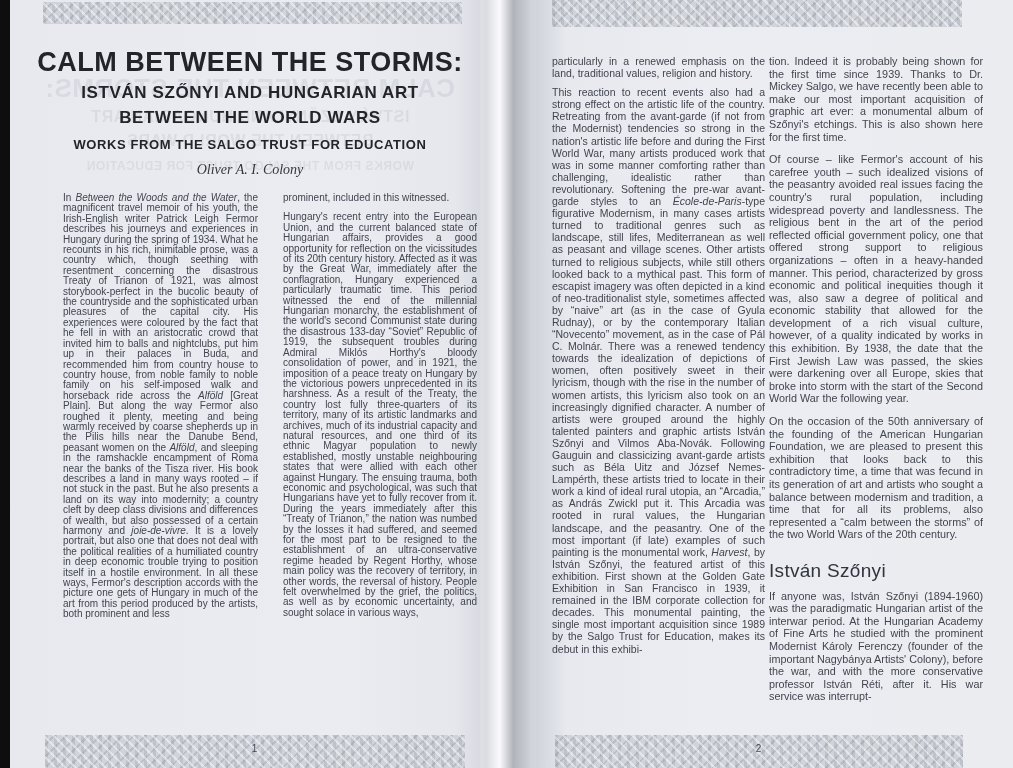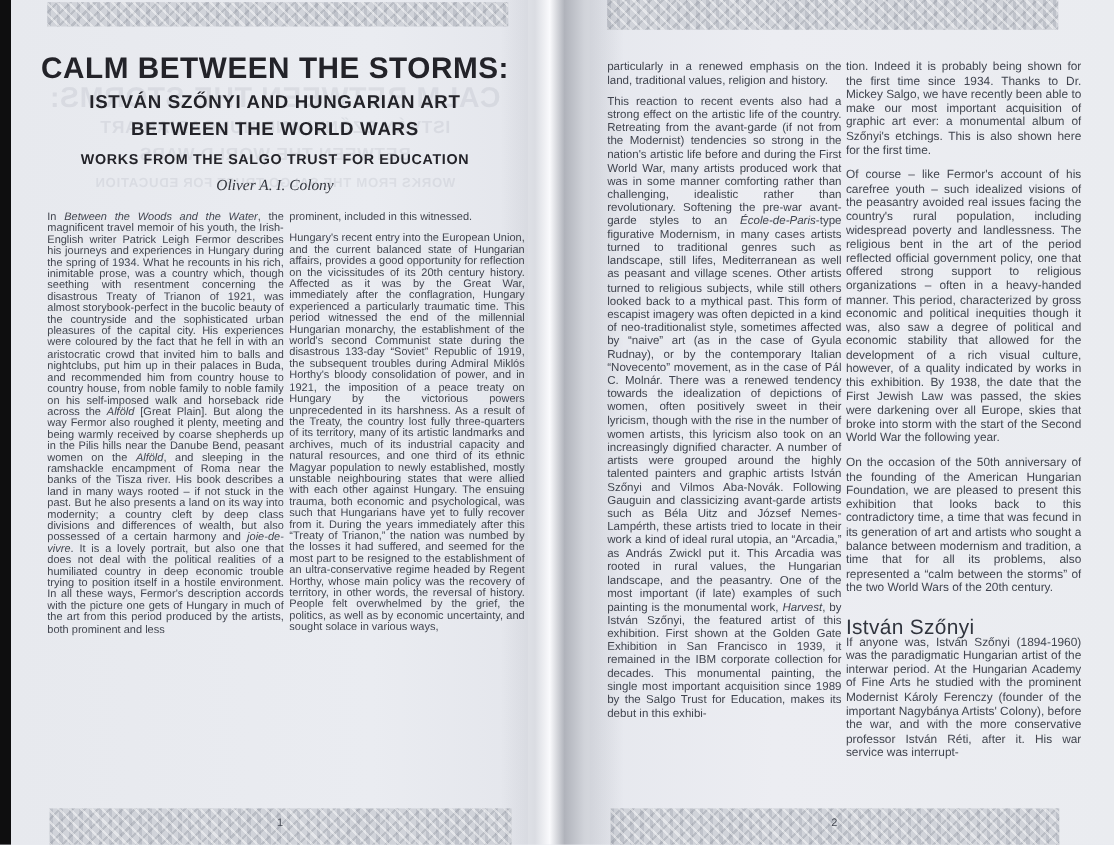--- a/index.html
+++ b/index.html
@@ -78,29 +78,29 @@
   .col {
     position:absolute; z-index:3; overflow:hidden;
     text-align:justify; color:#41454f;
     hyphens:auto; -webkit-hyphens:auto;
   }
   .col p { text-align:justify; }
   .col i { font-style:italic; }
 
   .col-l1 { left:33px;  top:193px; width:215px; height:575px; font-size:10px;   line-height:10.4px; }
   .col-l2 { left:253px; top:193px; width:214px; height:575px; font-size:10px;   line-height:10.4px; }
-  .col-l1 p, .col-l2 p { margin-bottom:9px; }
+  .col-l1 p, .col-l2 p { margin-bottom:9px;margin-left:20px; }
 
   .col-r1 { left:16px;  top:55px; width:213px; height:713px; font-size:10.5px; line-height:12.1px; }
   .col-r2 { left:233px; top:55px; width:214px; height:713px; font-size:10.8px; line-height:12.6px; }
   .col-r1 p { margin-bottom:7px; }
   .col-r2 p { margin-bottom:10px; }
 
   .section-heading {
-    margin-top:24px; 
+    margin-top:24px; margin-bottom:12px;
     font-size:19px; font-weight:400; letter-spacing:0.3px; color:#30343d;
     text-align:left;
   }
 </style>
 </head>
 <body>
 
 <div class="spread">
 
   <div class="edge-strip"></div>
@@ -140,21 +140,21 @@
   <section class="page right">
     <div class="band band-top-right"></div>
 
     <div class="col col-r1">
         <p><span>particularly in a renewed emphasis on the land, traditional values, religion and history.</span></p>
         <p><span>This reaction to recent events also had a strong effect on the artistic life of the country. Retreating from the avant-garde (if not from the Modernist) tendencies so strong in the nation's artistic life before and during the First World War, many artists produced work that was in some manner comforting rather than challenging, idealistic rather than revolutionary. Softening the pre-war avant-garde styles to an </span><i>École-de-Paris</i><span>-type figurative Modernism, in many cases artists turned to traditional genres such as landscape, still lifes, Mediterranean as well as peasant and village scenes. Other artists turned to religious subjects, while still others looked back to a mythical past. This form of escapist imagery was often depicted in a kind of neo-traditionalist style, sometimes affected by “naive” art (as in the case of Gyula Rudnay), or by the contemporary Italian “Novecento” movement, as in the case of Pál C. Molnár. There was a renewed tendency towards the idealization of depictions of women, often positively sweet in their lyricism, though with the rise in the number of women artists, this lyricism also took on an increasingly dignified character. A number of artists were grouped around the highly talented painters and graphic artists István Szőnyi and Vilmos Aba-Novák. Following Gauguin and classicizing avant-garde artists such as Béla Uitz and József Nemes-Lampérth, these artists tried to locate in their work a kind of ideal rural utopia, an “Arcadia,” as András Zwickl put it. This Arcadia was rooted in rural values, the Hungarian landscape, and the peasantry. One of the most important (if late) examples of such painting is the monumental work, </span><i>Harvest</i><span>, by István Szőnyi, the featured artist of this exhibition. First shown at the Golden Gate Exhibition in San Francisco in 1939, it remained in the IBM corporate collection for decades. This monumental painting, the single most important acquisition since 1989 by the Salgo Trust for Education, makes its debut in this exhibi-</span></p>
       </div>
 
     <div class="col col-r2">
       <div>
-          <p><span>tion. Indeed it is probably being shown for the first time since 1934. Thanks to Dr. Mickey Salgo, we have recently been able to make our most important acquisition of graphic art ever: a monumental album of Szőnyi's etchings. This is also shown here for the first time.</span></p>
+          <p><span>tion. Indeed it is probably being shown for the first time since 1939. Thanks to Dr. Mickey Salgo, we have recently been able to make our most important acquisition of graphic art ever: a monumental album of Szőnyi's etchings. This is also shown here for the first time.</span></p>
           <p><span>Of course – like Fermor's account of his carefree youth – such idealized visions of the peasantry avoided real issues facing the country's rural population, including widespread poverty and landlessness. The religious bent in the art of the period reflected official government policy, one that offered strong support to religious organizations – often in a heavy-handed manner. This period, characterized by gross economic and political inequities though it was, also saw a degree of political and economic stability that allowed for the development of a rich visual culture, however, of a quality indicated by works in this exhibition. By 1938, the date that the First Jewish Law was passed, the skies were darkening over all Europe, skies that broke into storm with the start of the Second World War the following year.</span></p>
           <p><span>On the occasion of the 50th anniversary of the founding of the American Hungarian Foundation, we are pleased to present this exhibition that looks back to this contradictory time, a time that was fecund in its generation of art and artists who sought a balance between modernism and tradition, a time that for all its problems, also represented a “calm between the storms” of the two World Wars of the 20th century.</span></p>
         </div>
       <h2 class="section-heading">István Szőnyi</h2>
       <div>
           <p><span>If anyone was, István Szőnyi (1894-1960) was the paradigmatic Hungarian artist of the interwar period. At the Hungarian Academy of Fine Arts he studied with the prominent Modernist Károly Ferenczy (founder of the important Nagybánya Artists' Colony), before the war, and with the more conservative professor István Réti, after it. His war service was interrupt-</span></p>
         </div>
     </div>
 
     <div class="band band-bottom-right">

